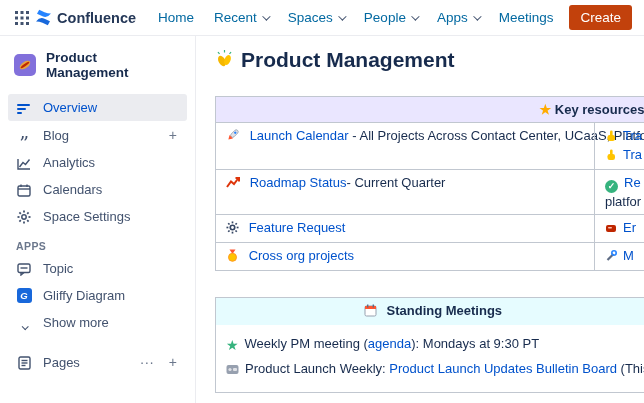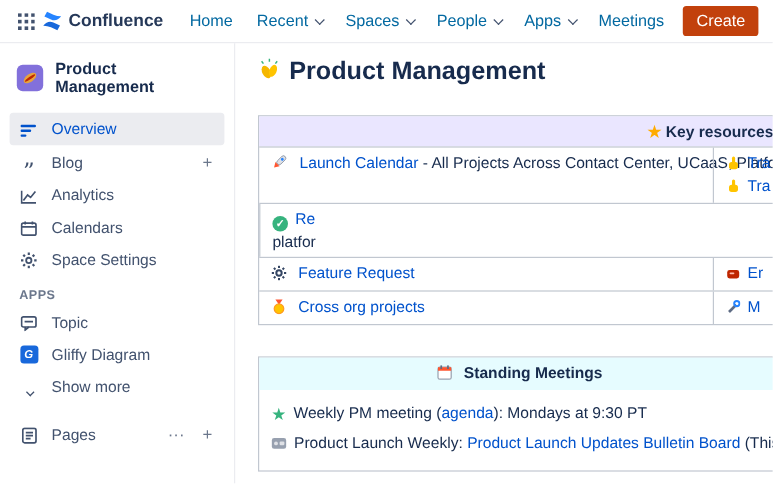--- a/index.html
+++ b/index.html
@@ -279,20 +279,29 @@
                     <rect x="5" y="0.5" width="2.6" height="6" rx="1.3" fill="#FFC400"></rect>
                   </svg></span><a class="lnk">Tra</a></span><br>
             <span class="cline"><span class="mi"><svg width="12" height="12" viewBox="0 0 12 12">
                     <rect x="2.5" y="5" width="7.5" height="6" rx="2.2" fill="#FFC400"></rect>
                     <rect x="5" y="0.5" width="2.6" height="6" rx="1.3" fill="#FFC400"></rect>
                   </svg></span><a class="lnk">Tra</a></span>
           </div>
         </div>
 
         <div class="tbl-row">
+          <div class="cell">
+            <span class="cline">
+              <span class="mi"><svg width="14" height="13" viewBox="0 0 14 13" fill="none">
+                    <polyline points="1,11 5,5.5 8,8 12.5,2" stroke="#DE350B" stroke-width="2"></polyline>
+                    <path d="M9.5 2 L13 2 L13 5.5" stroke="#DE350B" stroke-width="2"></path>
+                  </svg></span>
+              <a class="lnk">Roadmap Status</a><span>- Current Quarter</span>
+            </span>
+          </div>
           <div class="cell right">
             <span class="cline"><span class="mi"><span class="check-c">✓</span></span><a class="lnk">Re</a></span><br>
             <span class="cline"><span>platfor</span></span>
           </div>
         </div>
 
         <div class="tbl-row">
           <div class="cell">
             <span class="cline">
               <span class="mi"><svg width="13" height="13" viewBox="0 0 14 14" fill="none" stroke="#344563" stroke-width="1.8">

